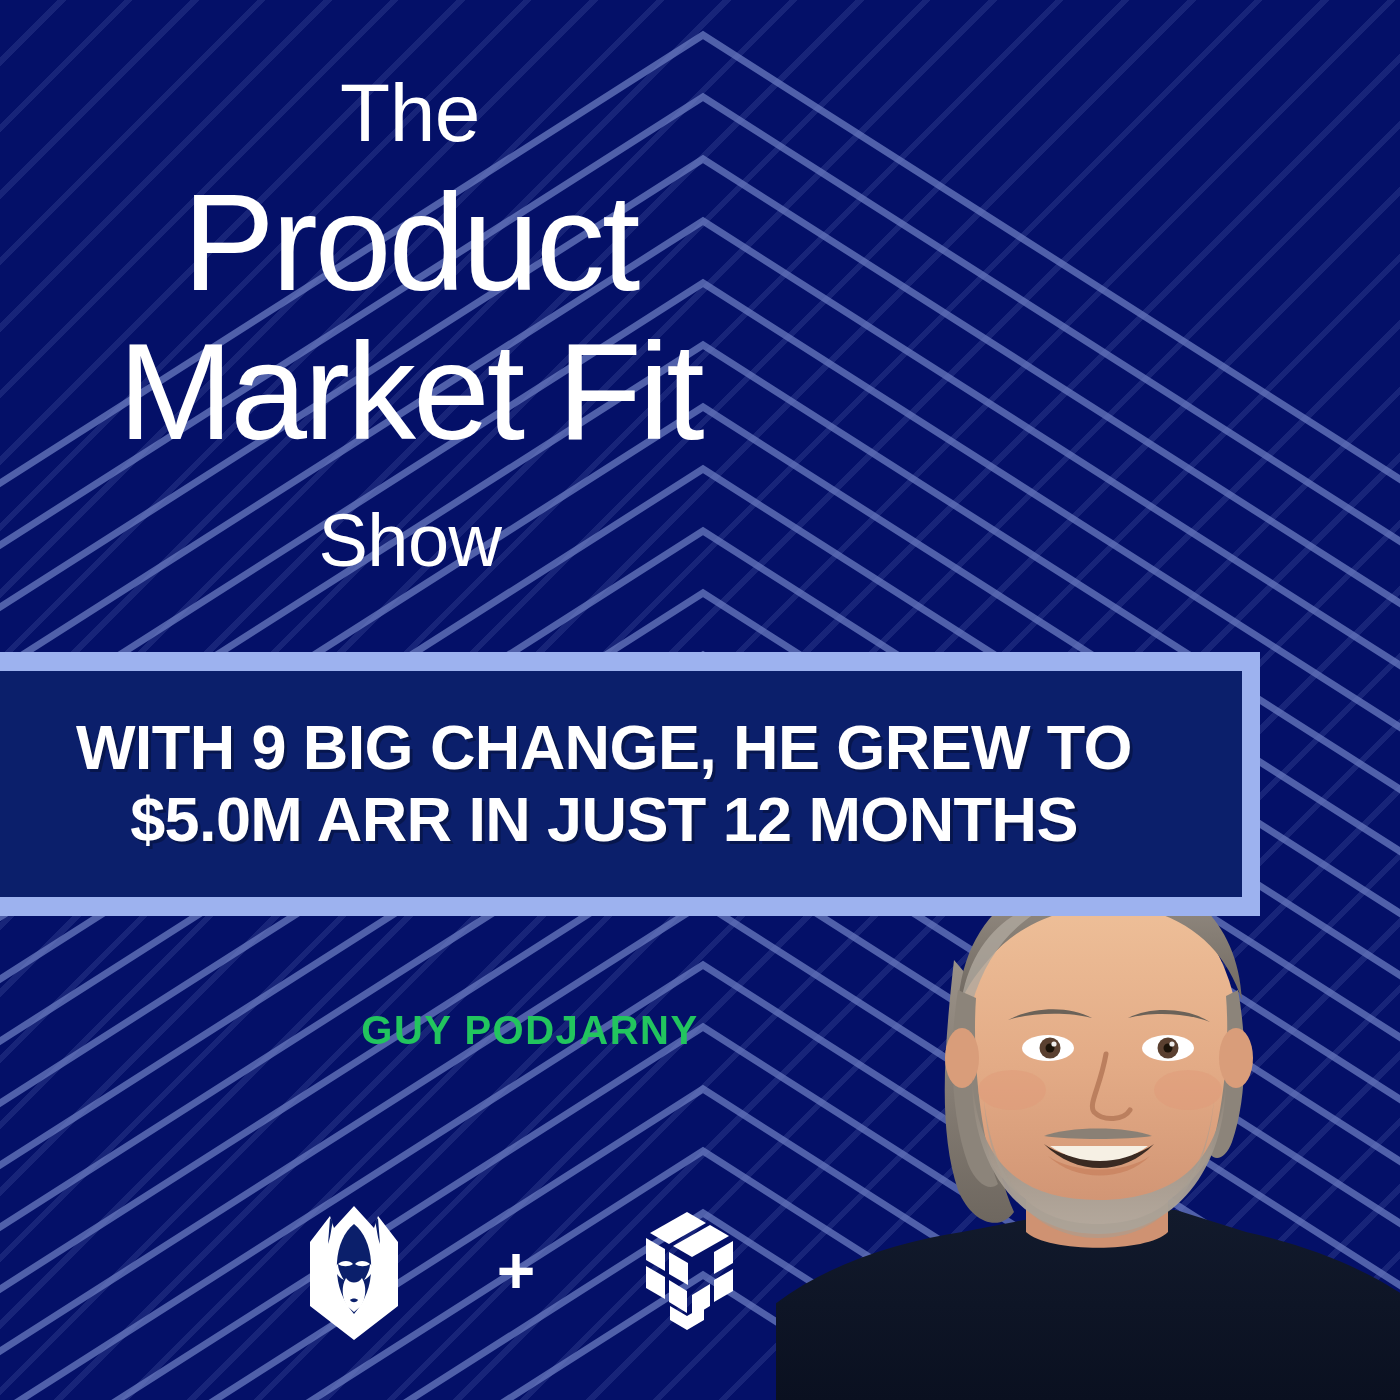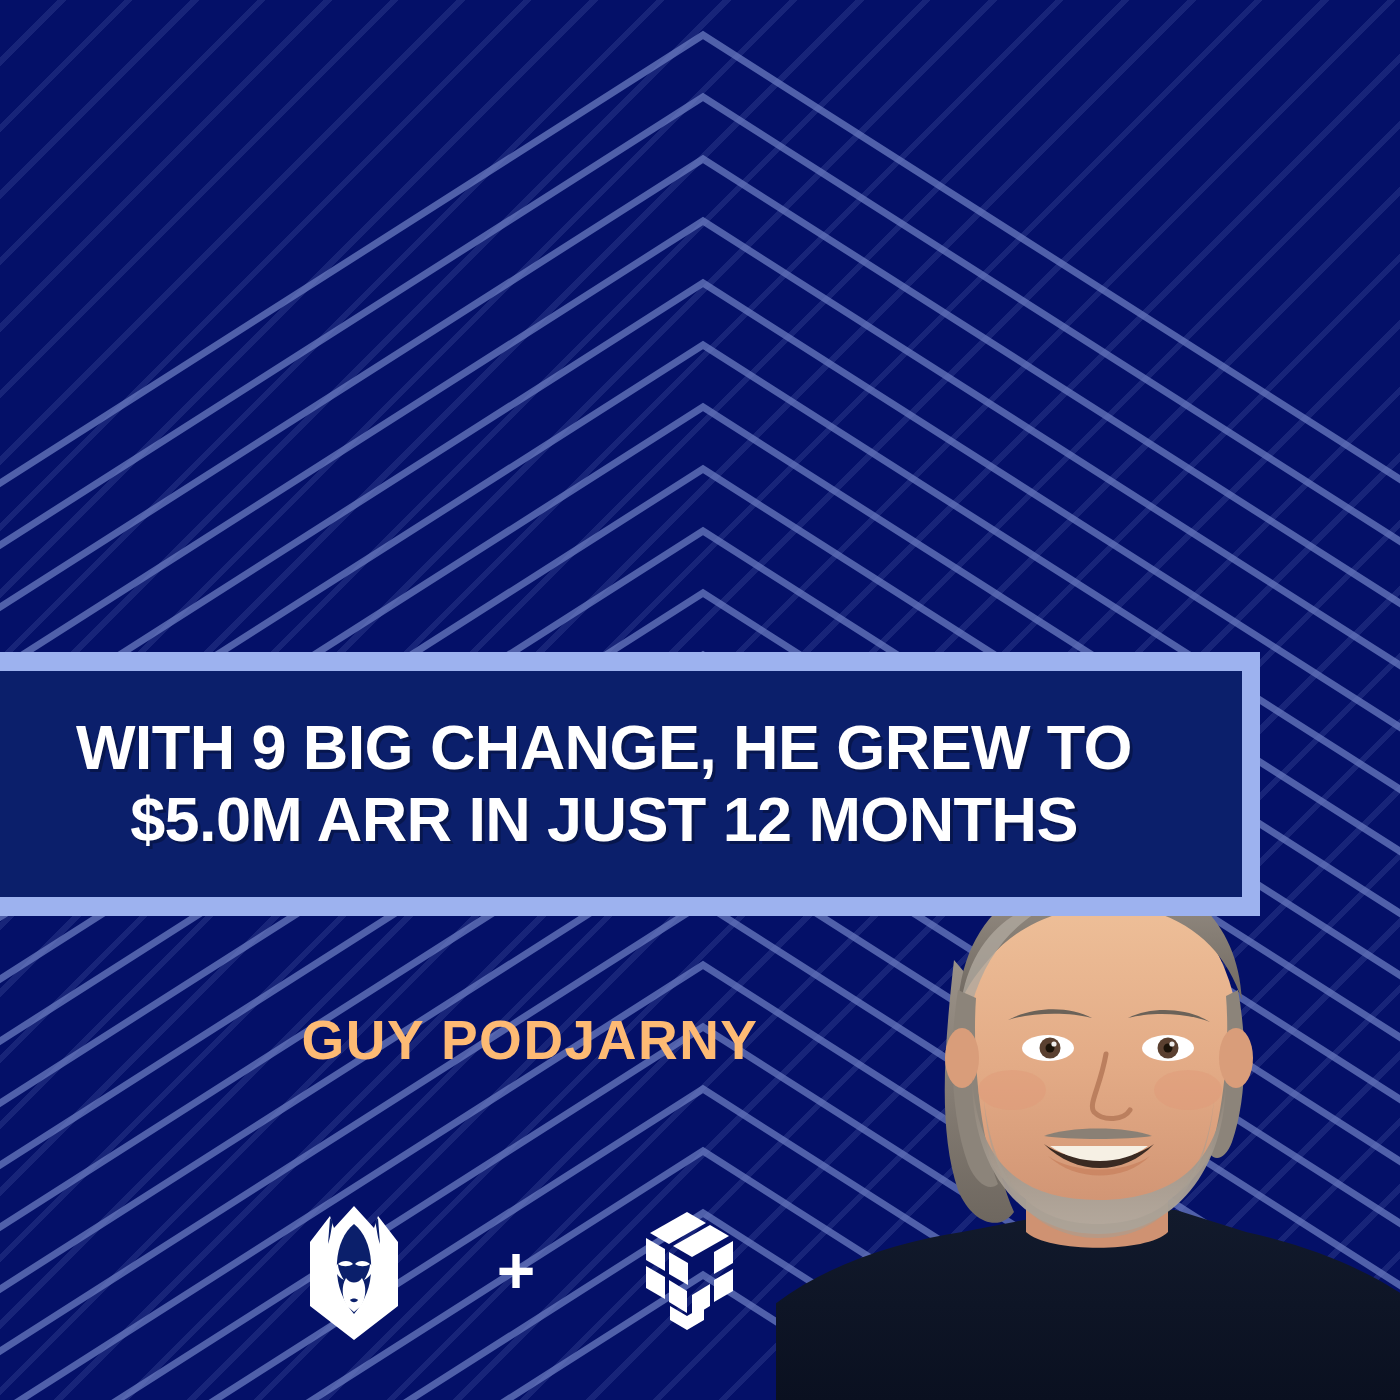--- a/index.html
+++ b/index.html
@@ -102,23 +102,23 @@
   }
   .banner-text .l2 { display: block; }
 
   
   .guest-name {
     position: absolute;
     left: 0;
     top: 1008px;
     width: 1060px;
     text-align: center;
-    color: #fdba74;
+    color: #22c55e;
     font-weight: 700;
-    font-size: 55px;
+    font-size: 40px;
     letter-spacing: 1.5px;
   }
 
   
   .logo-row {
     position: absolute;
     left: 300px;
     top: 1198px;
     width: 450px;
     height: 150px;
@@ -177,20 +177,28 @@
       <polyline points="-400,1606 703,903 1806,1606"></polyline>
       <polyline points="-400,1668 703,965 1806,1668"></polyline>
       <polyline points="-400,1730 703,1027 1806,1730"></polyline>
       <polyline points="-400,1792 703,1089 1806,1792"></polyline>
       <polyline points="-400,1854 703,1151 1806,1854"></polyline>
       <polyline points="-400,1916 703,1213 1806,1916"></polyline>
       <polyline points="-400,1978 703,1275 1806,1978"></polyline>
     </g>
   </svg>
 
+  <div class="title-block">
+    <div class="t-the">The</div>
+    <div class="t-main">
+      <span>Product</span>
+      <span class="line2">Market Fit</span>
+    </div>
+    <div class="t-show">Show</div>
+  </div>
 
   <svg class="photo" viewBox="0 0 660 560">
     <defs>
       <linearGradient id="skin" x1="0" y1="0" x2="0" y2="1">
         <stop offset="0%" stop-color="#f0c39c"></stop>
         <stop offset="55%" stop-color="#e3ab86"></stop>
         <stop offset="100%" stop-color="#cf9272"></stop>
       </linearGradient>
       <linearGradient id="shirt" x1="0" y1="0" x2="0" y2="1">
         <stop offset="0%" stop-color="#121a2c"></stop>

